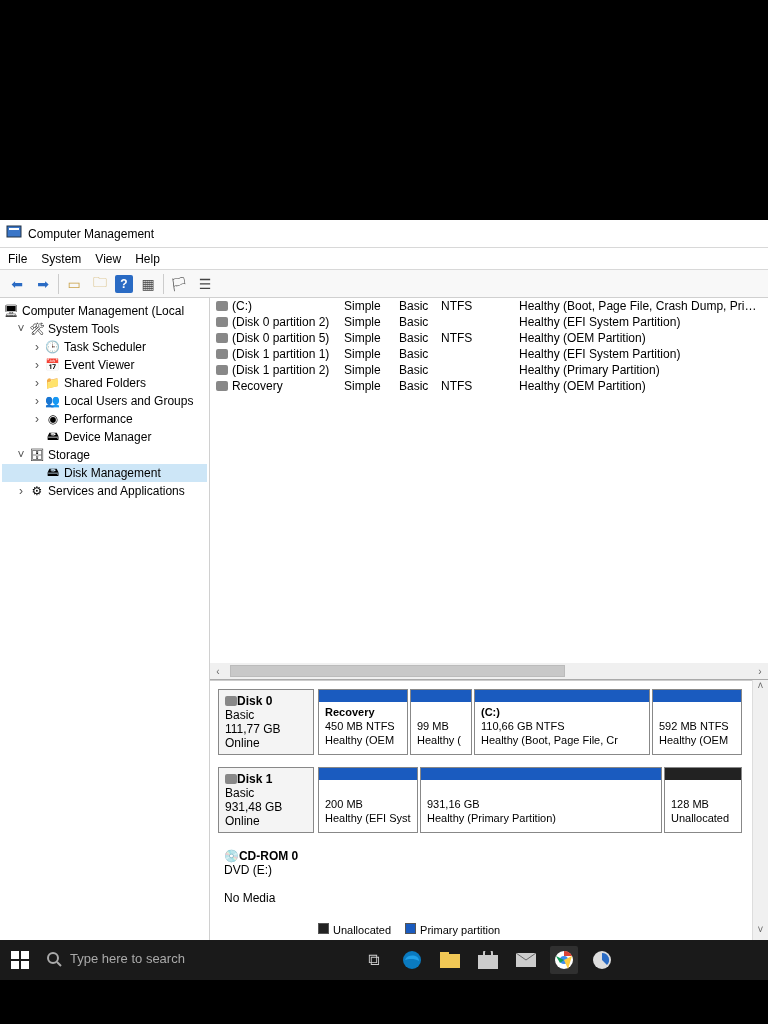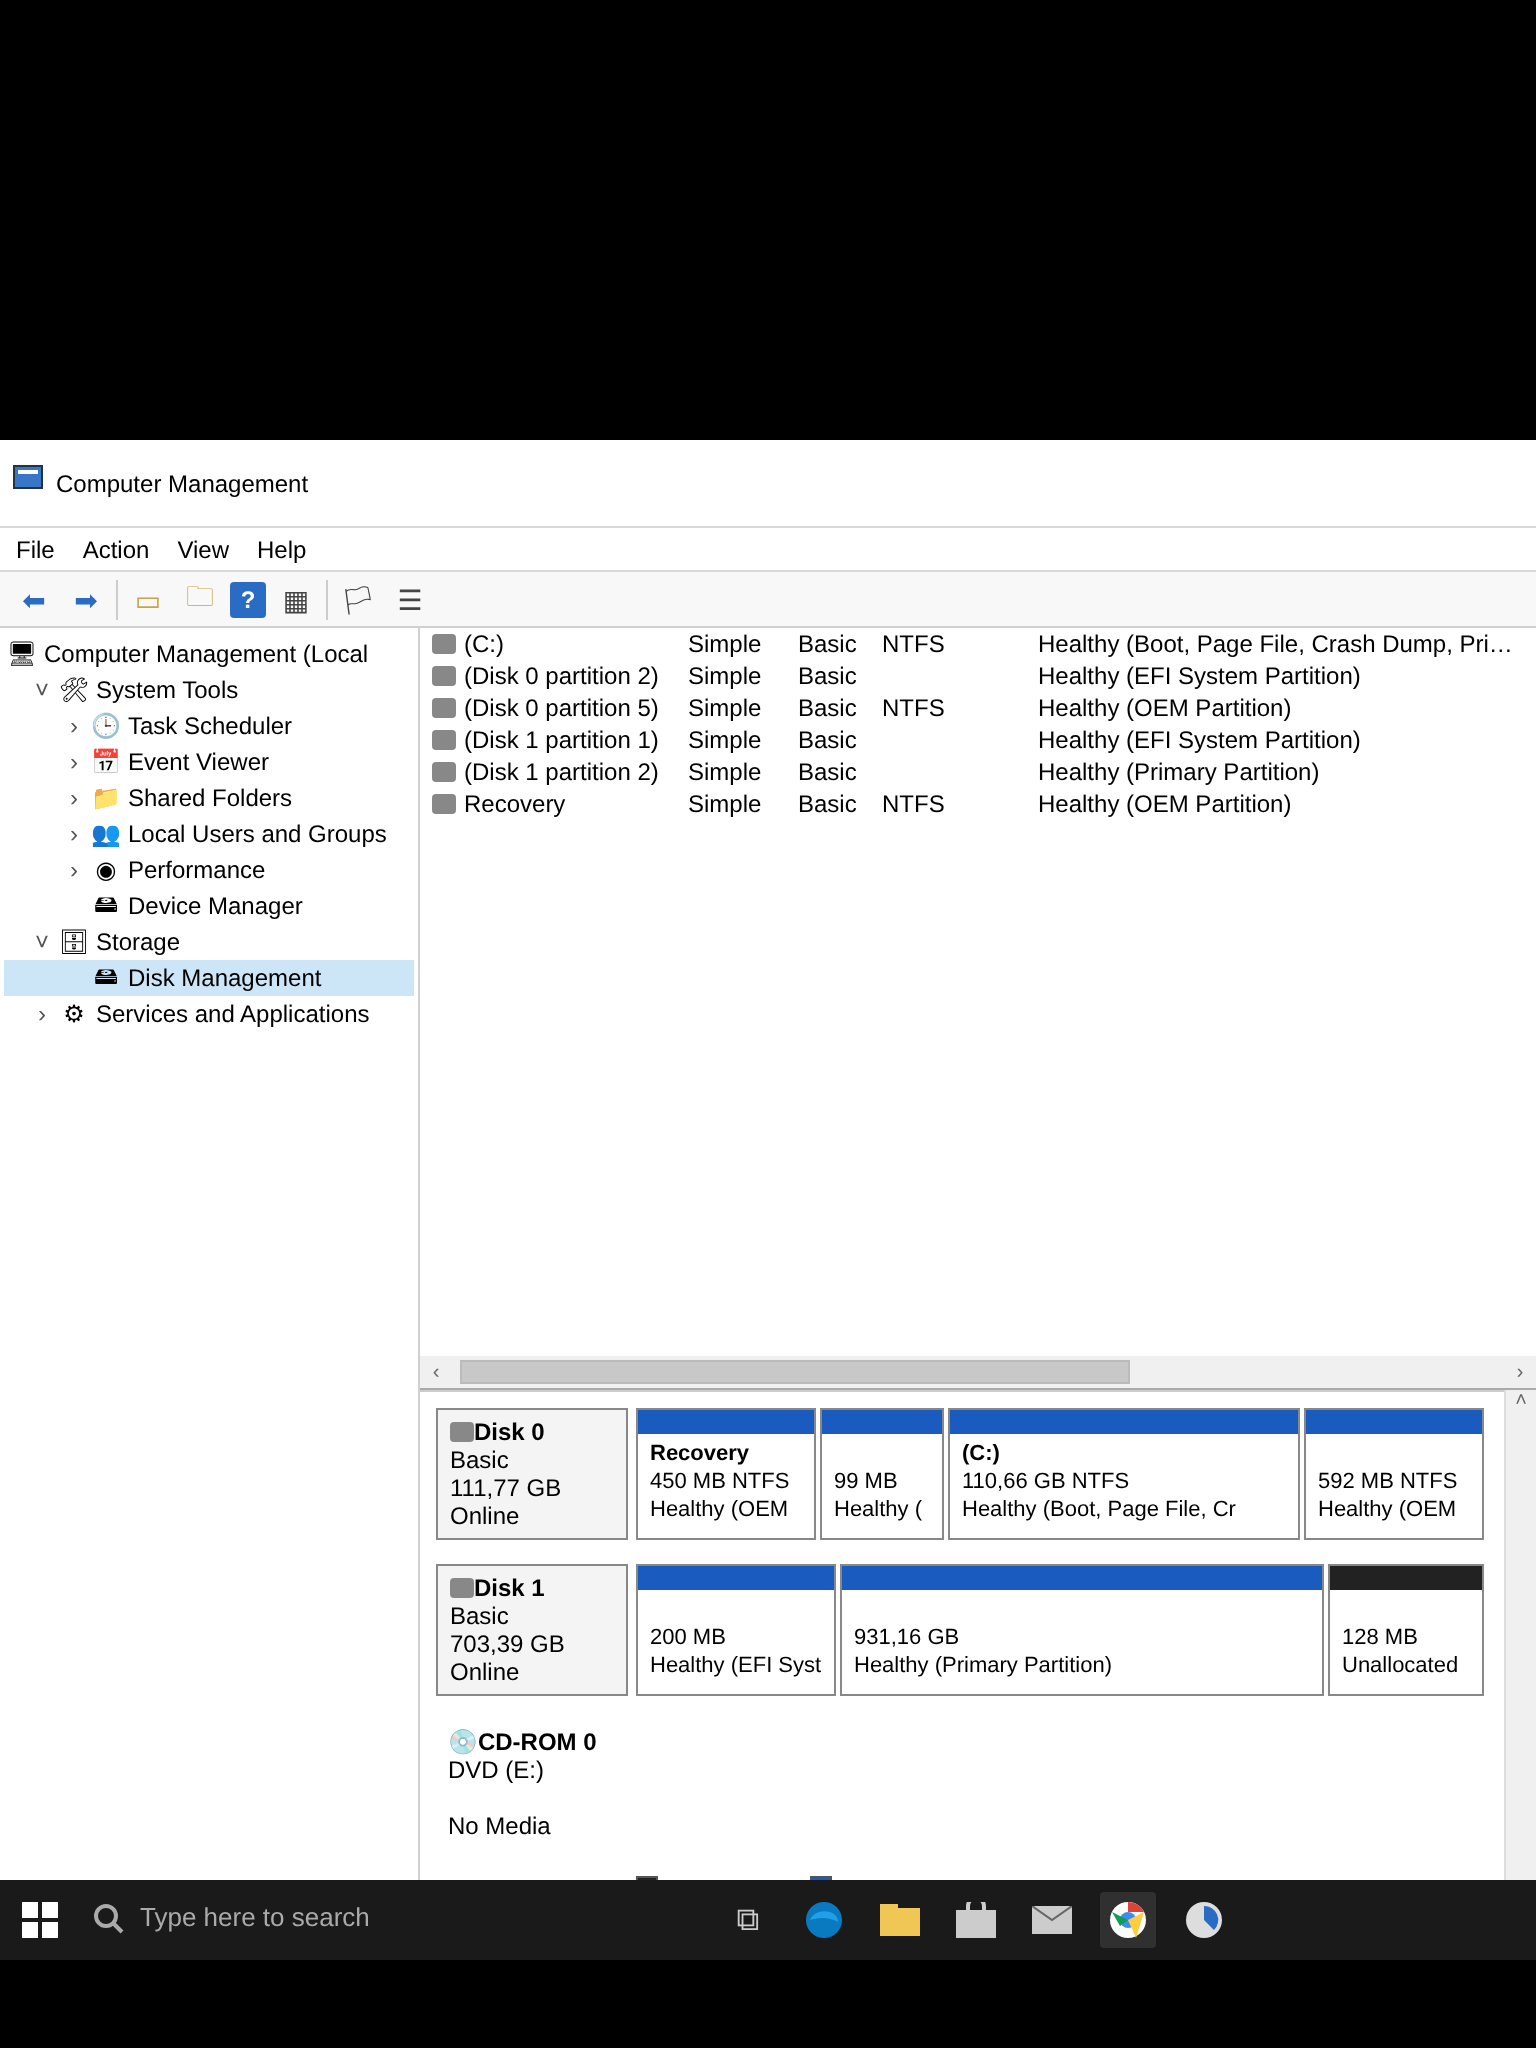--- a/index.html
+++ b/index.html
@@ -2,21 +2,21 @@
 <html><head>
 <meta charset="utf-8">
 <style>
   * { box-sizing: border-box; margin: 0; padding: 0; font-family: "Segoe UI", Tahoma, sans-serif; }
   html, body { width: 768px; height: 1024px; background: #000; overflow: hidden; }
   .desktop {
     position: absolute; left: 0; top: 220px; width: 768px; height: 760px;
     background: #f0f0f0; color: #000;
   }
   .win-title {
-    height: 44px; display: flex; align-items: center; gap: 6px; padding: 0 6px;
+    height: 28px; display: flex; align-items: center; gap: 6px; padding: 0 6px;
     background: #fff; border-bottom: 1px solid #d8d8d8;
   }
   .win-title .icon svg { width: 16px; height: 16px; }
   .win-title .title { font-size: 12px; }
   .menubar {
     height: 22px; display: flex; align-items: center; gap: 14px; padding: 0 8px;
     background: #fff; border-bottom: 1px solid #d8d8d8; font-size: 12px;
   }
   .toolbar {
     height: 28px; display: flex; align-items: center; gap: 4px; padding: 0 6px;
@@ -87,21 +87,21 @@
       <svg viewBox="0 0 16 16">
           <rect x="1" y="2" width="14" height="11" fill="#3a76c8" stroke="#234" stroke-width="1"></rect>
           <rect x="3" y="4" width="10" height="2" fill="#fff"></rect>
         </svg>
     </span>
     <span class="title">Computer Management</span>
   </div>
 
   <div class="menubar">
     <span>File</span>
-    <span>Action</span>
+    <span>System</span>
     <span>View</span>
     <span>Help</span>
   </div>
 
   <div class="toolbar">
     <span class="tbtn">⬅</span>
     <span class="tbtn">➡</span>
     <span class="tbtn sep"></span>
     <span class="tbtn fld">▭</span>
     <span class="tbtn fld">🗀</span>
@@ -279,21 +279,21 @@
             </div>
           </div>
 
           <div class="diskrow">
             <div class="diskinfo">
               <div class="dname">
                     <span class="disk-glyph"></span>
                     <span>Disk 1</span>
                   </div>
               <div>Basic</div>
-              <div>703,39 GB</div>
+              <div>931,48 GB</div>
               <div>Online</div>
             </div>
             <div class="partstrip">
               <div class="part" style="flex:0 0 100px">
                 <div class="cap"></div>
                 <div class="pb"><br><span>200 MB</span><br><span>Healthy (EFI Syst</span></div>
               </div>
               <div class="part" style="flex:1">
                 <div class="cap"></div>
                 <div class="pb"><br><span>931,16 GB</span><br><span>Healthy (Primary Partition)</span></div>

